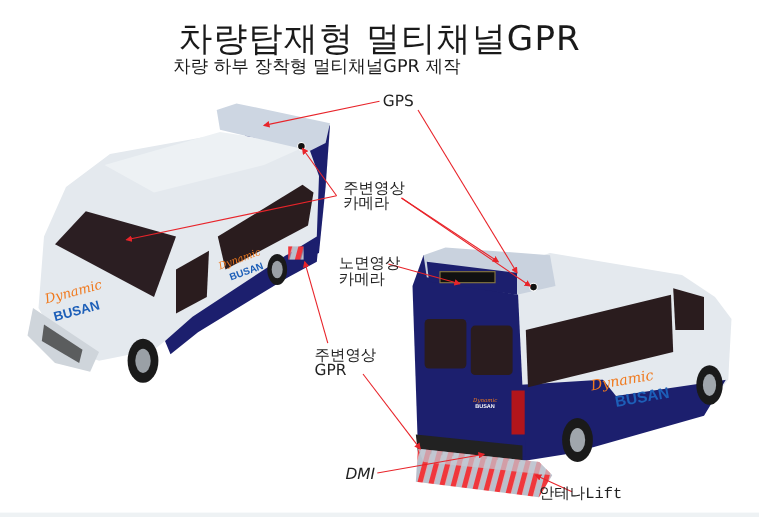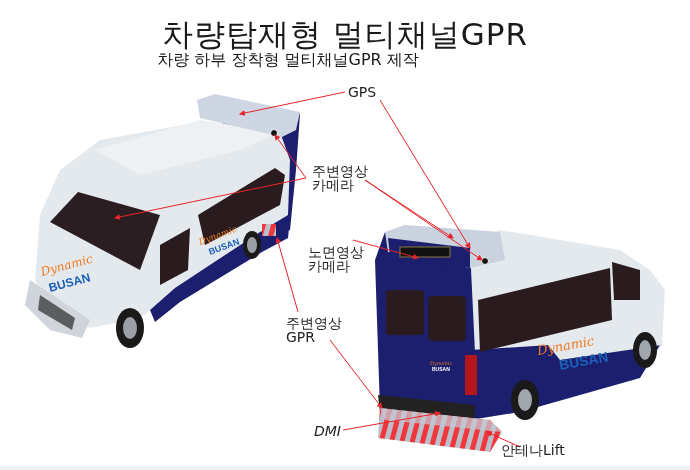--- a/index.html
+++ b/index.html
@@ -120,27 +120,27 @@
   </g>
 </svg>
 
 <div class="label" style="left:348px; top:85px;">GPS</div>
 
 <div class="label" style="left:312px; top:164px;">
   <div>주변영상</div>
   <div>카메라</div>
 </div>
 
-<div class="label" style="left:308px; top:233px;margin-top:12px;">
+<div class="label" style="left:308px; top:233px;">
   <div>노면영상</div>
   <div>카메라</div>
 </div>
 
 <div class="label" style="left:286px; top:316px;">
   <div>주변영상</div>
   <div>GPR</div>
 </div>
 
 <div class="label" style="left:314px; top:424px;font-style:italic;">DMI</div>
 
-<div class="label" style="left:501px; top:443px;">안테나Lift</div>
+<div class="label" style="left:490px; top:443px;font-family:Liberation Mono, monospace;">안테나Lift</div>
 
 <div class="bottom-strip"></div>
 
 </body></html>

